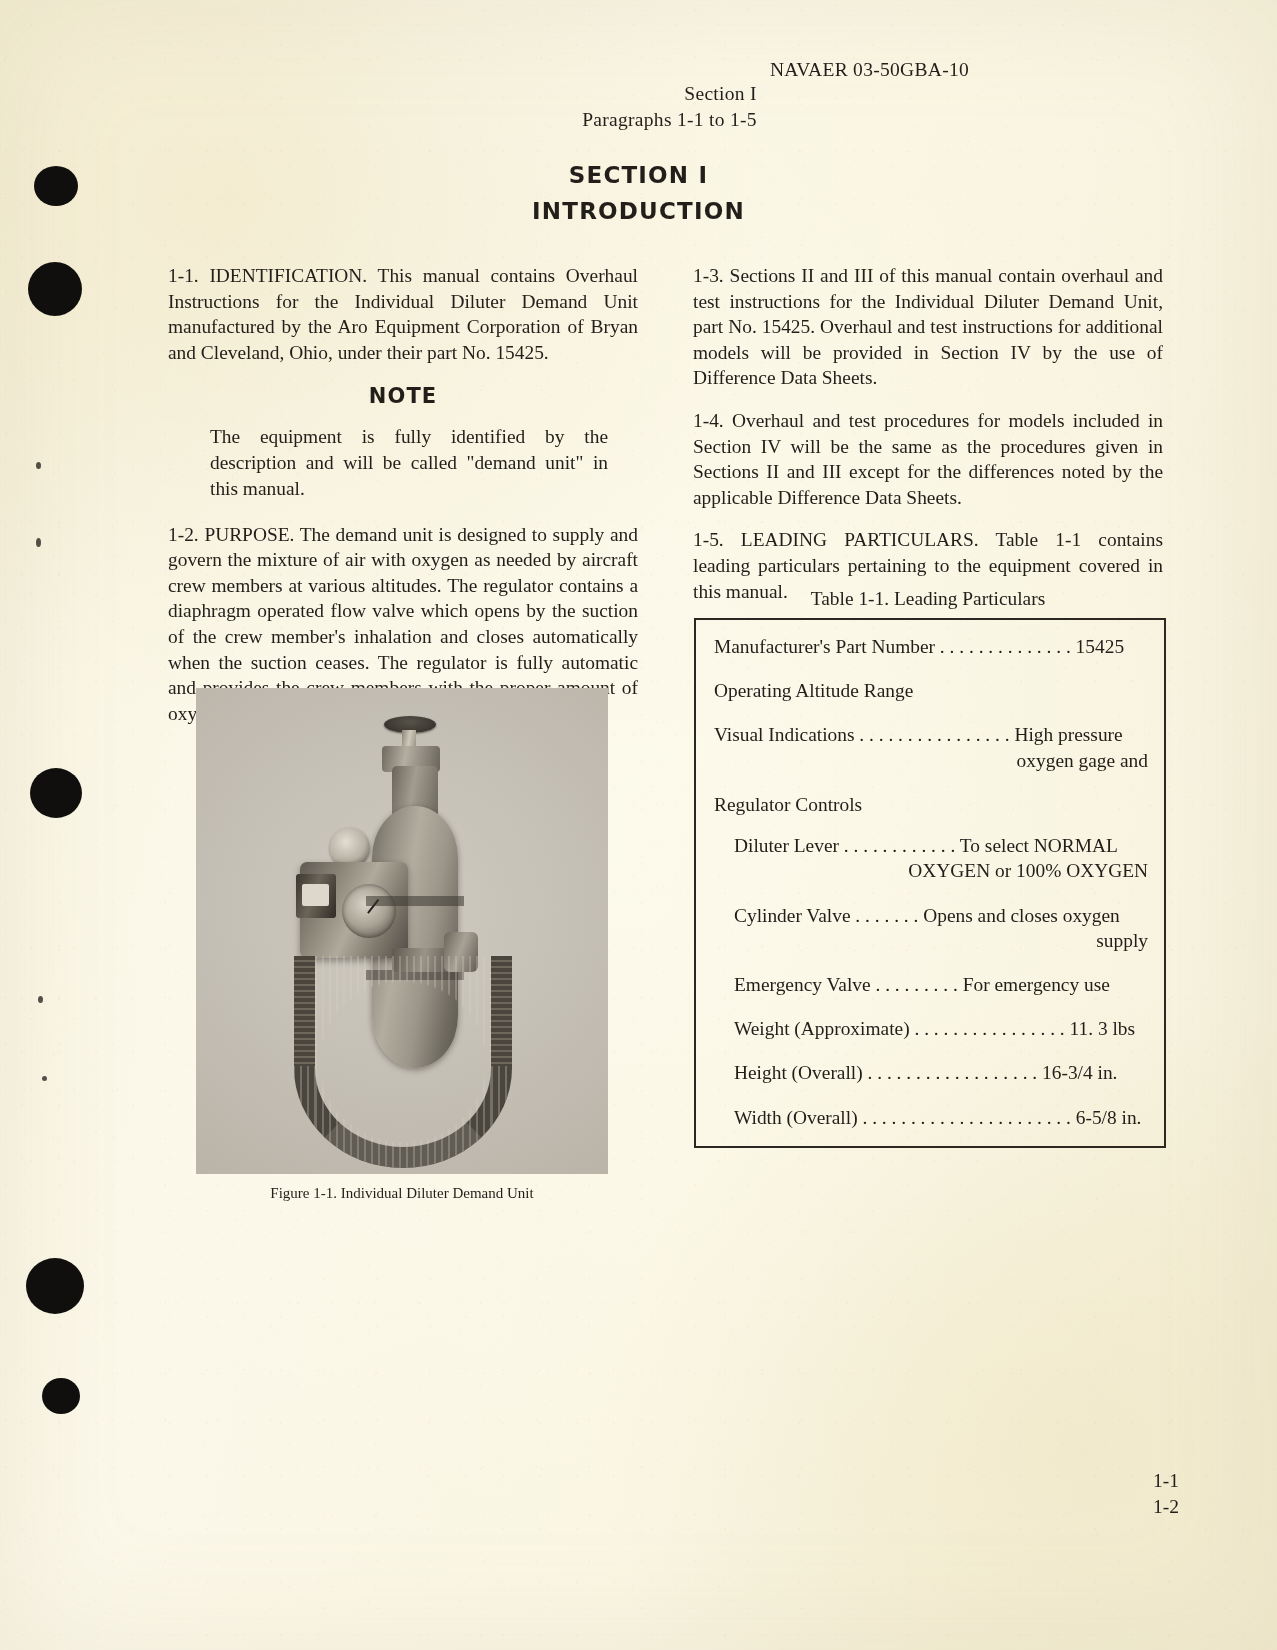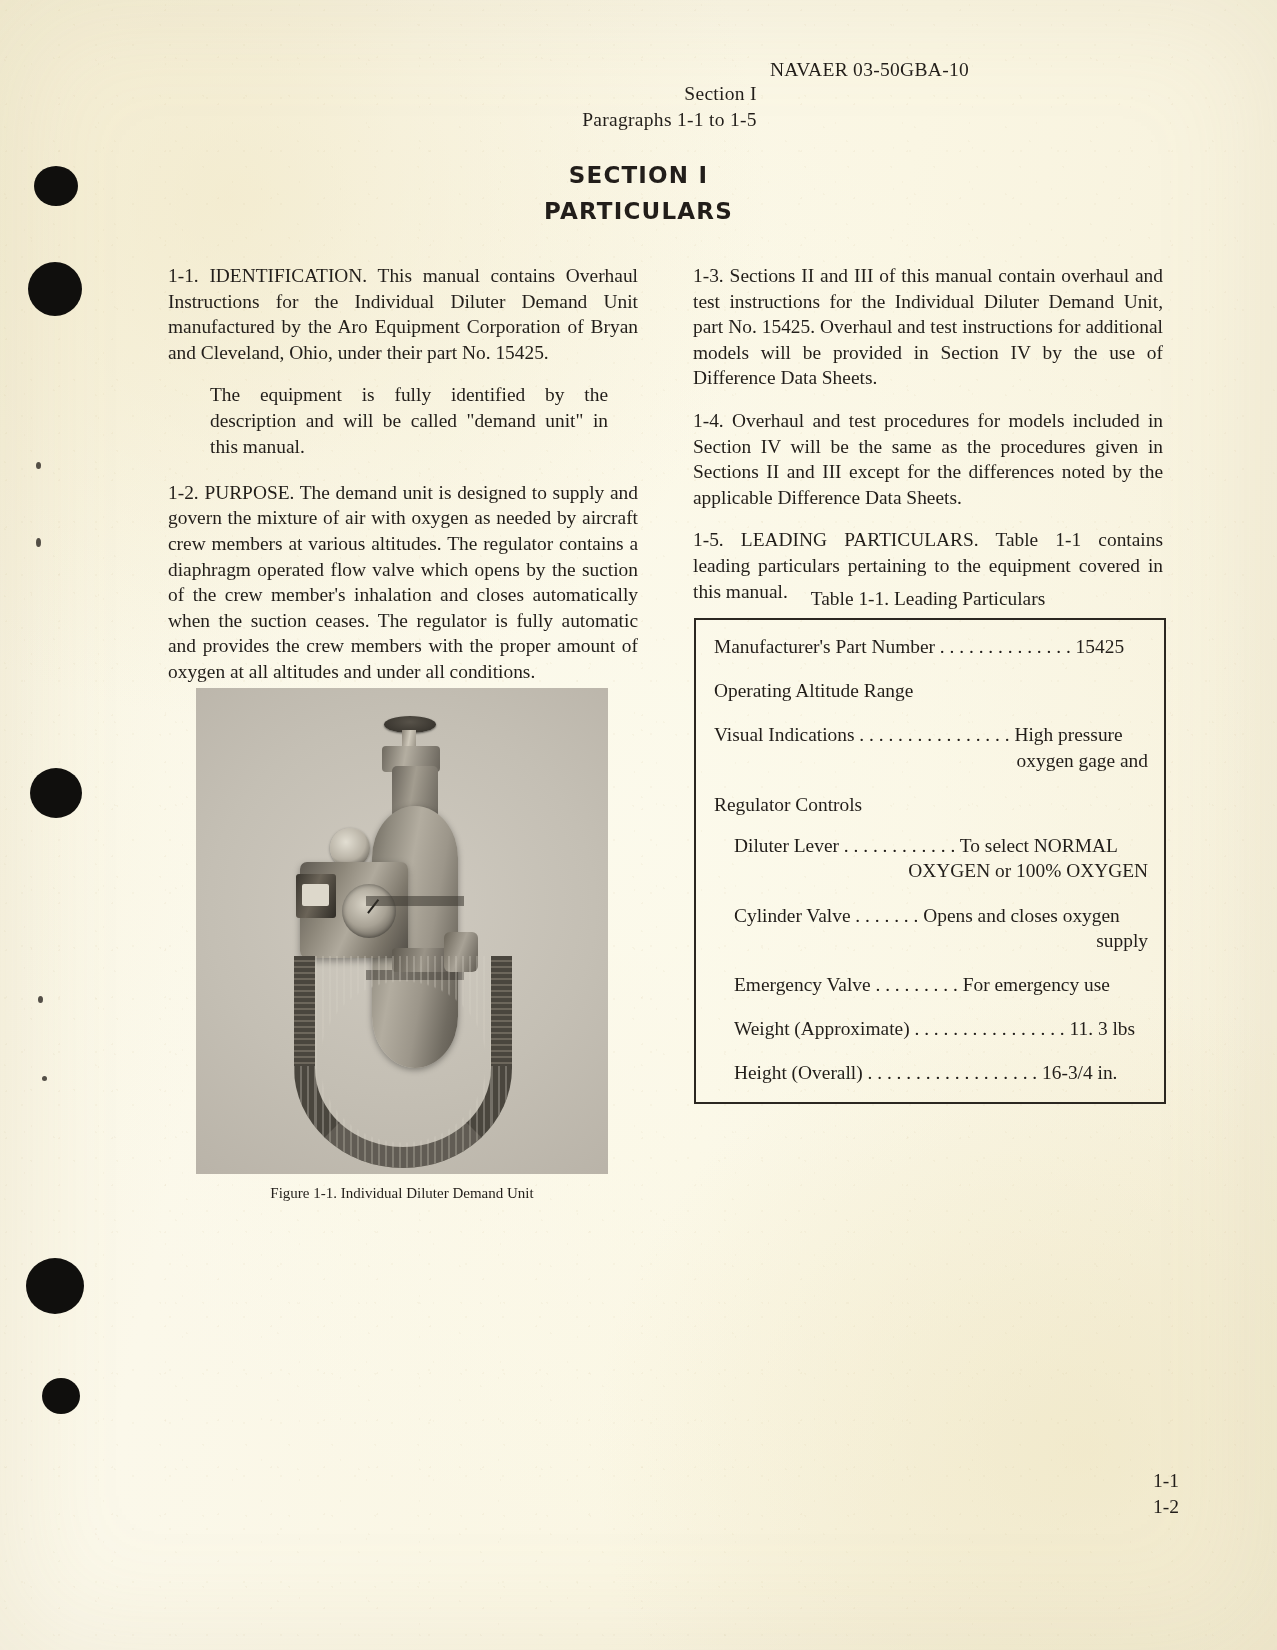--- a/index.html
+++ b/index.html
@@ -338,25 +338,26 @@
   <div class="runhead">
     <div class="runhead-left">NAVAER 03-50GBA-10</div>
     <div class="runhead-right">
       <div>Section I</div>
       <div>Paragraphs 1-1 to 1-5</div>
     </div>
   </div>
 
   <div class="section-title">
     <span>SECTION I</span>
-    <span class="l2">PARTICULARS</span>
+    <span class="l2">INTRODUCTION</span>
   </div>
 
   <div class="col col-left">
     <p class="para">1-1.  IDENTIFICATION. This manual contains Overhaul Instructions for the Individual Diluter Demand Unit manufactured by the Aro Equipment Corporation of Bryan and Cleveland, Ohio, under their part No. 15425.</p>
+    <div class="note-head">NOTE</div>
     <p class="note-body">The equipment is fully identified by the description and will be called "demand unit" in this manual.</p>
     <p class="para tight">1-2.  PURPOSE.  The demand unit is designed to supply and govern the mixture of air with oxygen as needed by aircraft crew members at various altitudes. The regulator contains a diaphragm operated flow valve which opens by the suction of the crew member's inhalation and closes automatically when the suction ceases. The regulator is fully automatic and provides the crew members with the proper amount of oxygen at all altitudes and under all conditions.</p>
   </div>
 
   <div class="col col-right">
     <p class="para">1-3.  Sections II and III of this manual contain overhaul and test instructions for the Individual Diluter Demand Unit, part No. 15425.  Overhaul and test instructions for additional models will be provided in Section IV by the use of Difference Data Sheets.</p>
     <p class="para">1-4.  Overhaul and test procedures for models included in Section IV will be the same as the procedures given in Sections II and III except for the differences noted by the applicable Difference Data Sheets.</p>
     <p class="para">1-5.  LEADING PARTICULARS.  Table 1-1 contains leading particulars pertaining to the equipment covered in this manual.</p>
   </div>
 
@@ -425,20 +426,23 @@
     </div>
 
     <div class="trow subrow">
       <span class="line">Weight (Approximate) . . . . . . . . . . . . . . . .  11. 3 lbs</span>
     </div>
 
     <div class="trow subrow">
       <span class="line">Height (Overall) . . . . . . . . . . . . . . . . . .  16-3/4 in.</span>
     </div>
 
+    <div class="trow subrow">
+      <span class="line">Width (Overall) . . . . . . . . . . . . . . . . . . . . . .  6-5/8 in.</span>
+    </div>
 
   </div>
 
   <div class="folio">
     <div>1-1</div>
     <div>1-2</div>
   </div>
 
 </div>
 

